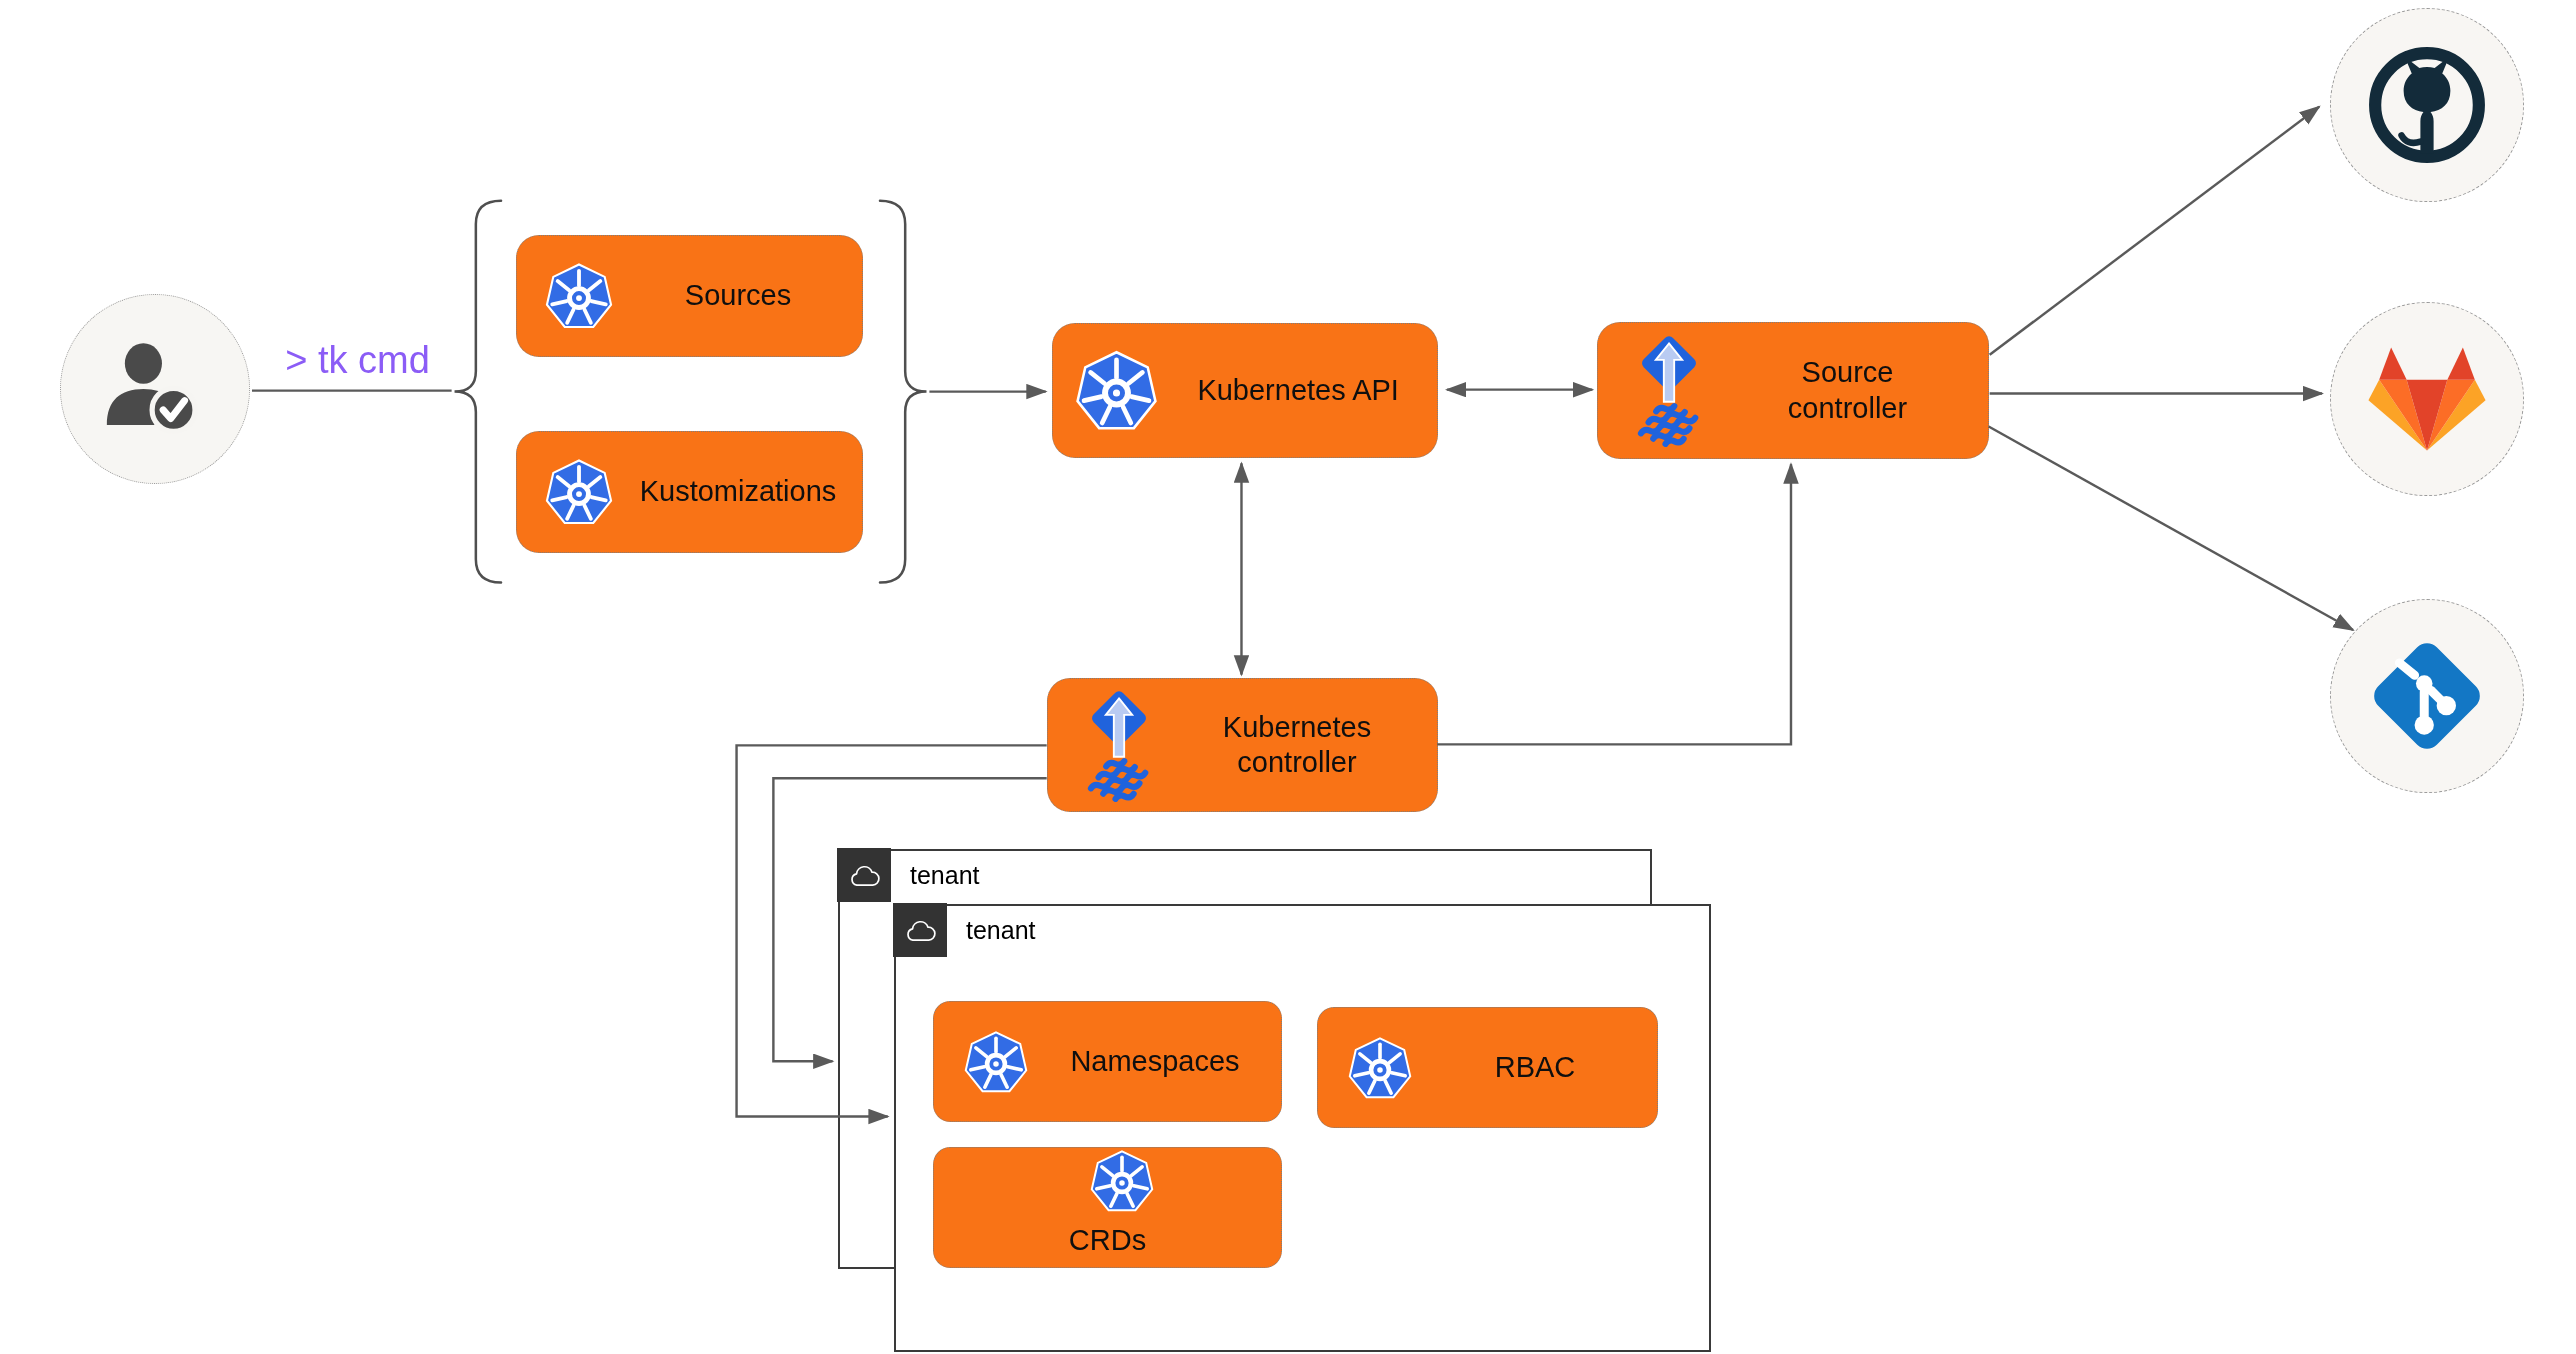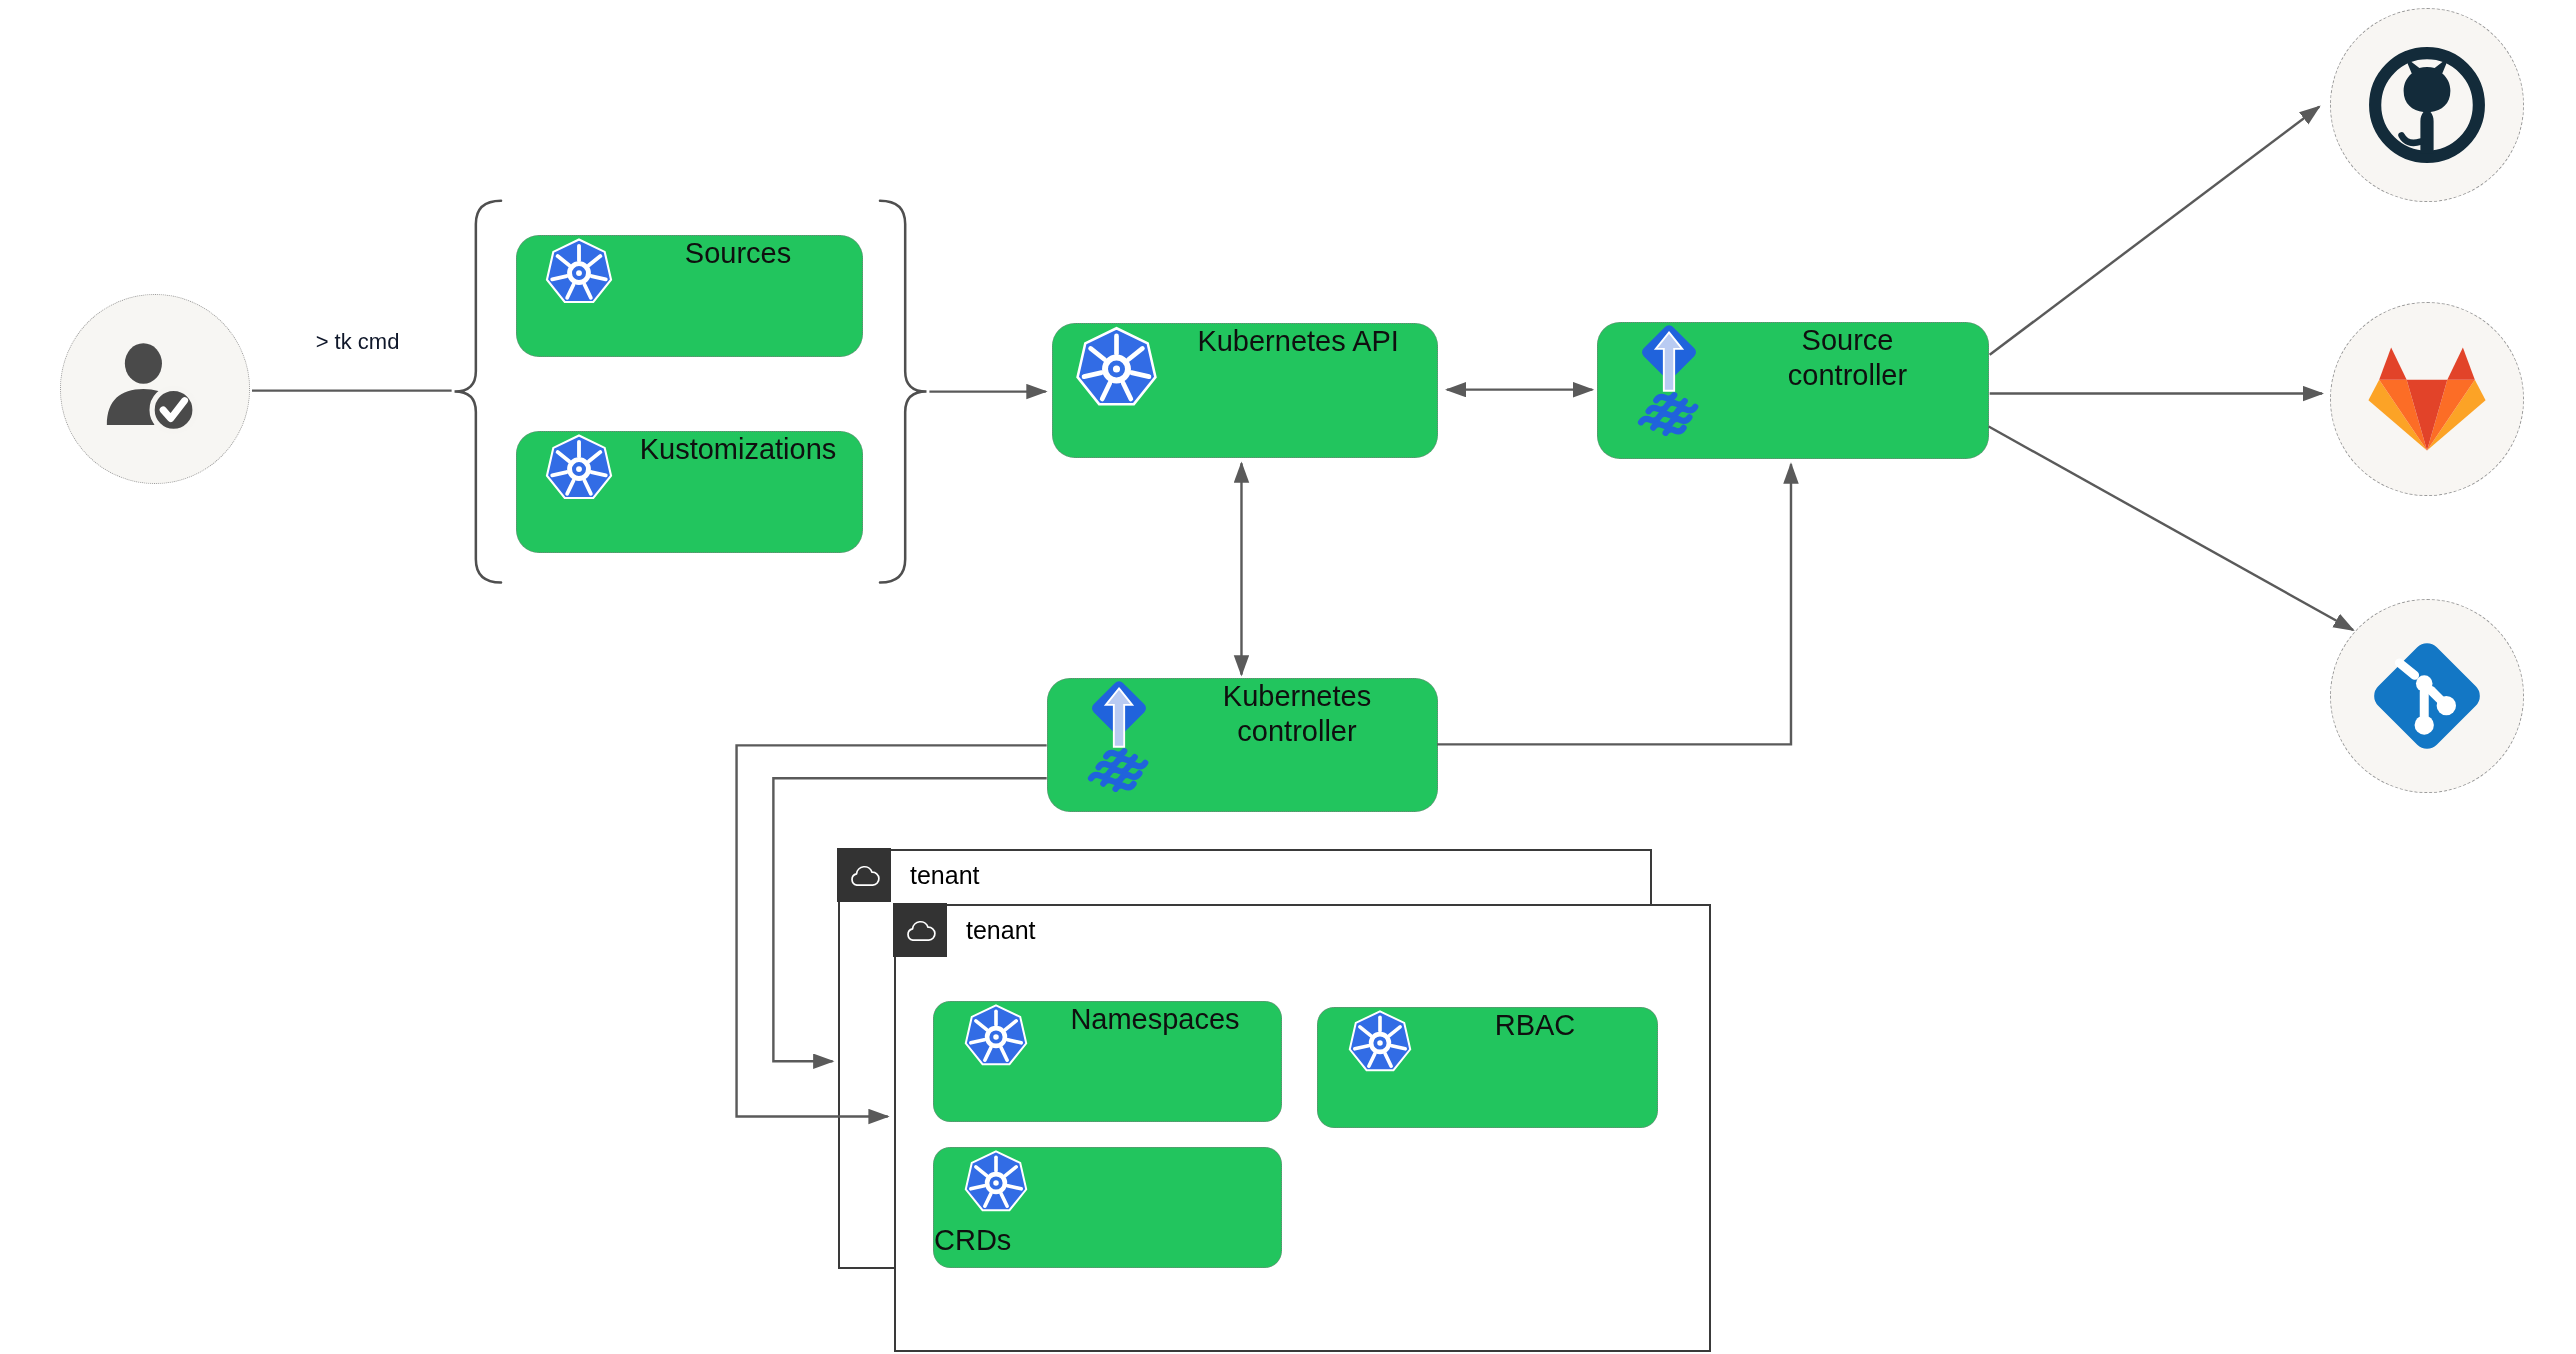--- a/index.html
+++ b/index.html
@@ -21,25 +21,25 @@
   svg.wires {
     position: absolute; left: 0; top: 0;
     z-index: 20; pointer-events: none;
   }
   .wire { stroke: #5a5a5a; stroke-width: 2.5; fill: none; }
   .brace { stroke: #4f4f4f; stroke-width: 2.6; fill: none; stroke-linecap: round; }
 
   
   .node {
     position: absolute;
-    background: #22c55e;
+    background: #f97316;
     border: 1.9px dotted #7d7d7d;
     border-radius: 23px;
     display: flex;
-    align-items: flex-start;
+    align-items: center;
     z-index: 5;
   }
   .node .icon { flex: none; display: flex; align-items: center; justify-content: center; }
   .node .label {
     flex: 1;
     display: flex; align-items: center; justify-content: center;
     font-size: 29px; line-height: 1.22; color: #0f0f0f;
     text-align: center;
   }
   .node .label .t { display: inline-block; }
@@ -62,22 +62,22 @@
   
   #user-circle {
     position: absolute; left: 60px; top: 294px;
     width: 190px; height: 190px; border-radius: 50%;
     background: #f7f6f3; border: 1.9px dotted #9a9a9a;
     display: flex; align-items: center; justify-content: center;
     z-index: 5;
   }
   #user-circle svg { width: 116px; height: 116px; }
   #cmd-label {
-    position: absolute; left: 274px; top: 329px; width: 167px;
-    font-size: 22px; color: #0f172a; text-align: center; z-index: 5;
+    position: absolute; left: 274px; top: 339px; width: 167px;
+    font-size: 38px; color: #8b5cf6; text-align: center; z-index: 5;
   }
 
   
   .tenant {
     position: absolute;
     background: #ffffff;
     border: 2.9px solid #3a3a3a;
   }
   #tenant-back  { left: 838px; top: 849px; width: 814px; height: 420px; z-index: 2; }
   #tenant-front { left: 894px; top: 904px; width: 817px; height: 448px; z-index: 3; }

